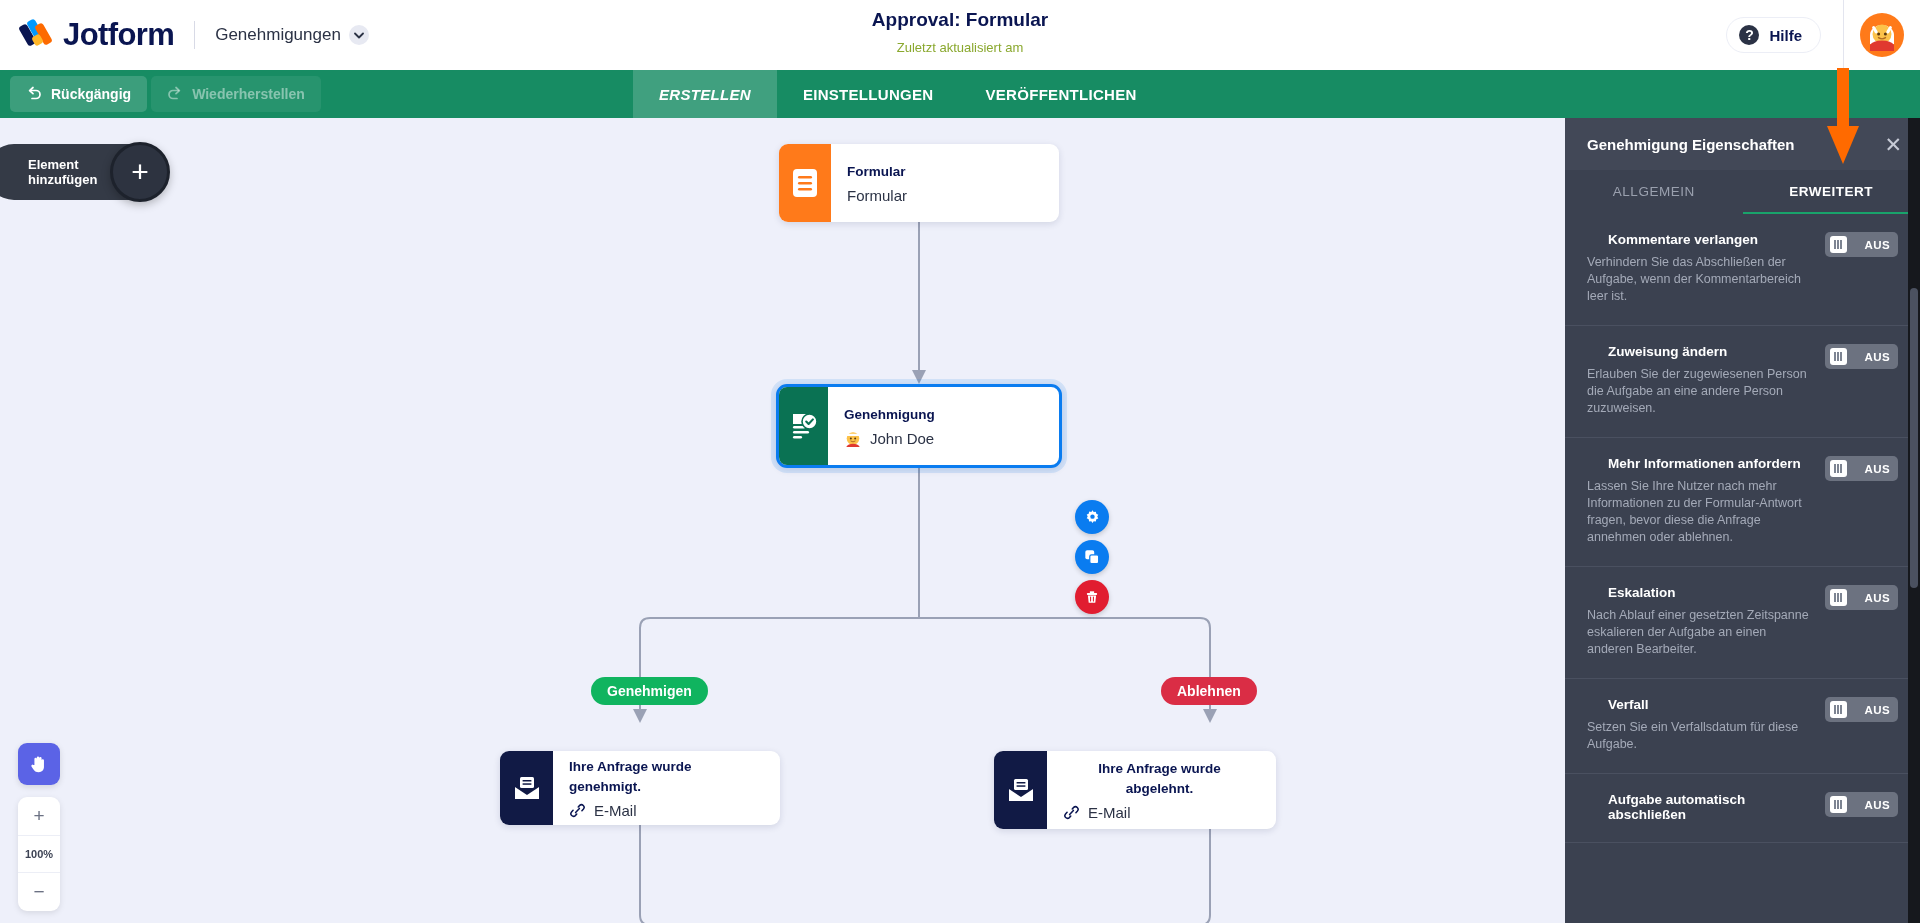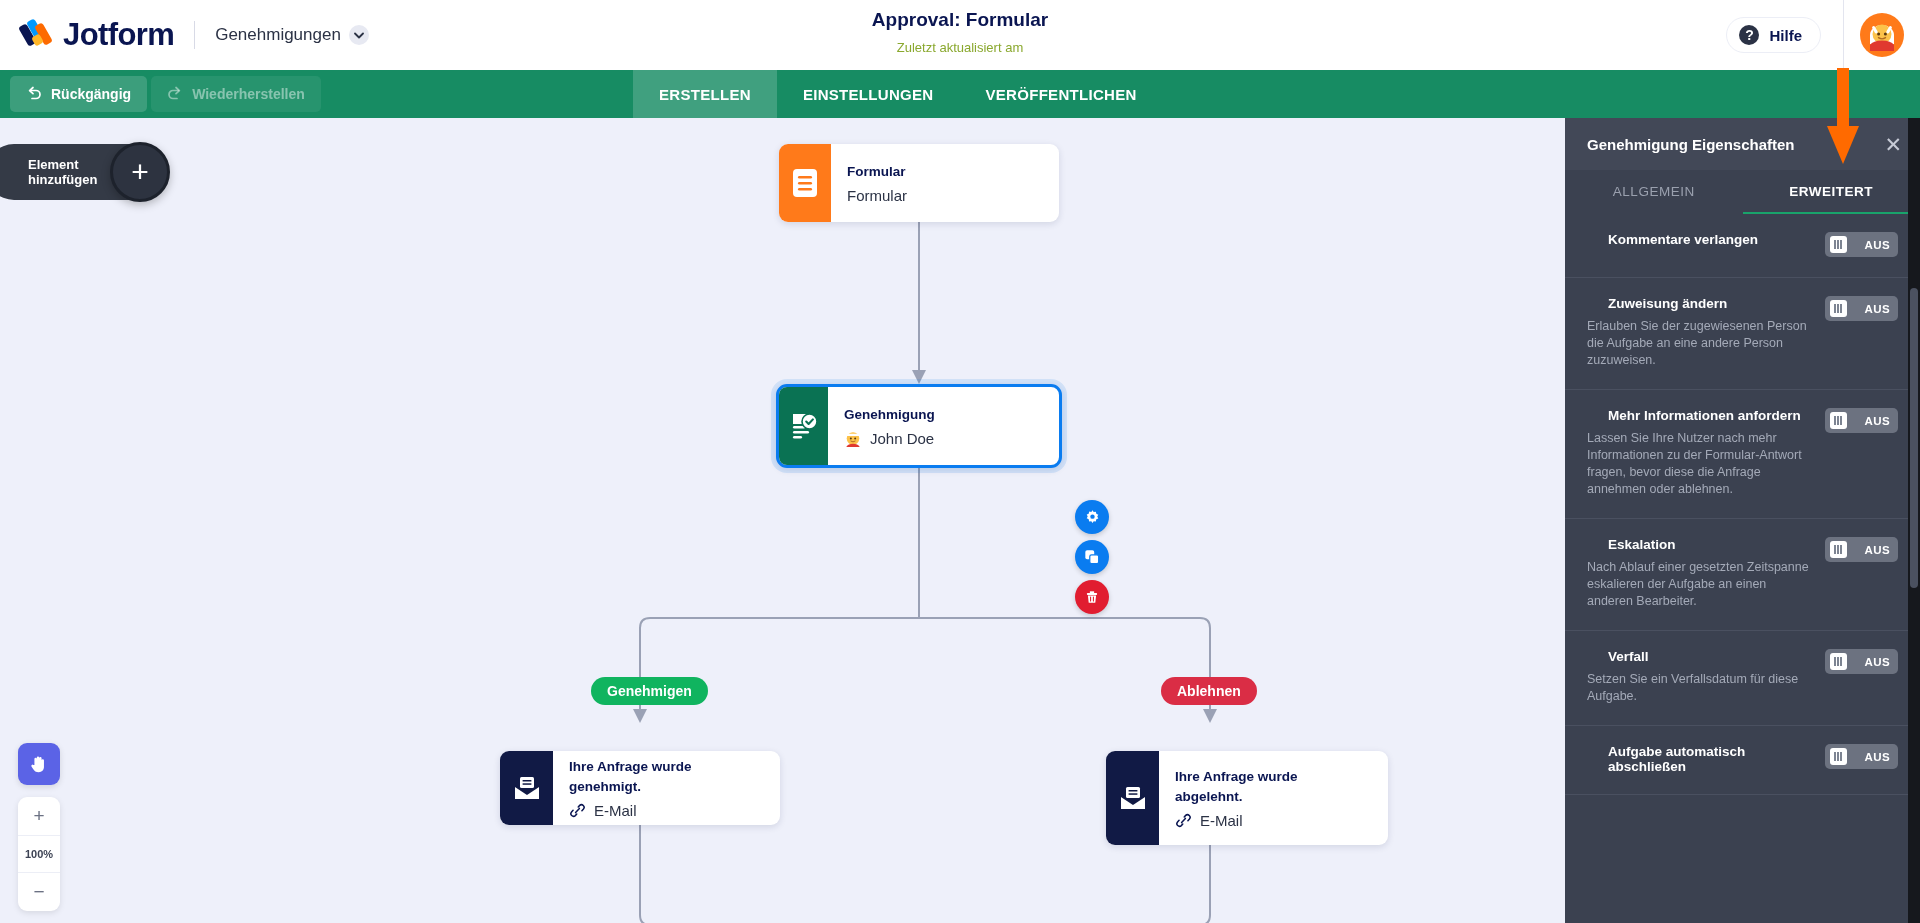--- a/index.html
+++ b/index.html
@@ -67,21 +67,21 @@
     font-size: 14px; font-weight: bold; cursor: pointer;
   }
   .undo-btn { background: rgba(255,255,255,0.16); color: #ffffff; }
   .redo-btn { background: rgba(255,255,255,0.07); color: rgba(255,255,255,0.45); }
   .nav-tabs { position: absolute; left: 633px; top: 0; height: 48px; display: flex; }
   .nav-tab {
     display: flex; align-items: center; justify-content: center;
     height: 48px; padding: 0 26px; color: #ffffff;
     font-size: 15px; font-weight: bold; letter-spacing: 0.3px; cursor: pointer;
   }
-  .nav-tab.active { background: rgba(255,255,255,0.18); }
+  .nav-tab.active { background: rgba(255,255,255,0.18); font-style: italic; }
   .orange-arrow { position: absolute; left: 1823px; top: 68px; width: 40px; height: 100px; z-index: 40; }
 
   
   .canvas {
     position: absolute; left: 0; top: 118px; width: 1565px; height: 805px;
     background: #eef0fa; overflow: hidden;
   }
   .add-el {
     position: absolute; left: -14px; top: 26px; height: 56px; width: 170px;
     background: #343a46; border-radius: 28px; display: flex; align-items: center;
@@ -146,21 +146,21 @@
 
   .pill {
     position: absolute; height: 28px; border-radius: 14px; display: flex;
     align-items: center; justify-content: center; padding: 0 16px;
     color: #ffffff; font-size: 14px; font-weight: bold; z-index: 5;
   }
   #pill-approve { left: 591px; top: 559px; background: #10b45f; }
   #pill-reject { left: 1161px; top: 559px; background: #da2d45; }
 
   #node-approved { left: 500px; top: 633px; width: 280px; height: 74px; }
-  #node-rejected { left: 1106px; top: 633px; width: 282px; height: 94px; }
+  #node-rejected { left: 994px; top: 633px; width: 282px; height: 78px; text-align: center; }
   #node-approved .node-icon, #node-rejected .node-icon { background: #111a45; width: 53px; }
   svg.wires { position: absolute; left: 0; top: 0; width: 1565px; height: 805px; pointer-events: none; }
 
   
   .panel {
     position: absolute; right: 0; top: 118px; width: 355px; height: 805px;
     background: #3b4150; color: #fff; display: flex; flex-direction: column;
   }
   .panel-head {
     height: 52px; background: #424857; display: flex; align-items: center;
@@ -448,20 +448,21 @@
     </div>
     <div class="panel-tabs">
       <div class="panel-tab">ALLGEMEIN</div>
       <div class="panel-tab active">ERWEITERT</div>
     </div>
     <div class="panel-list">
 
       <div class="opt">
         <div class="opt-txt">
           <div class="opt-title">Kommentare verlangen</div>
+          <div class="opt-desc">Verhindern Sie das Abschließen der Aufgabe, wenn der Kommentarbereich leer ist.</div>
         </div>
         <div class="toggle">
           <span class="toggle-knob">
               <i></i>
               <i></i>
               <i></i>
             </span>
           <span class="toggle-lbl">AUS</span>
         </div>
       </div>

